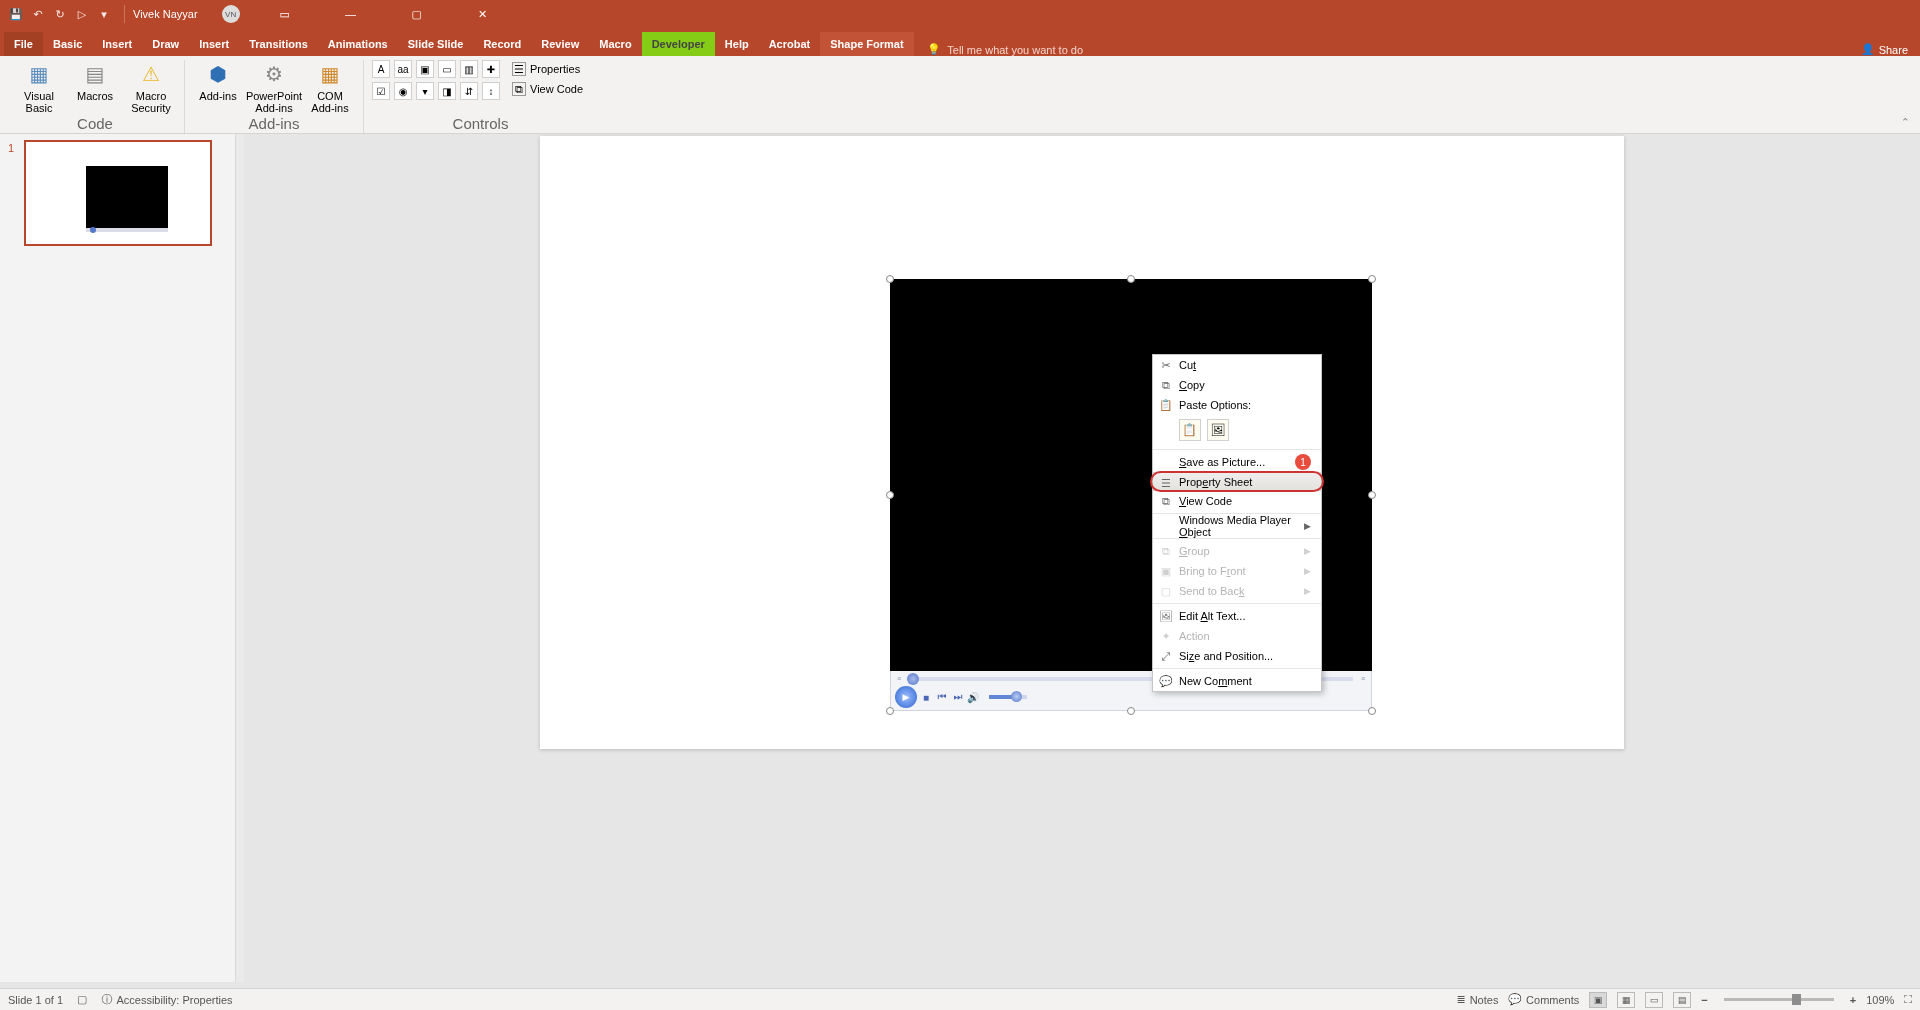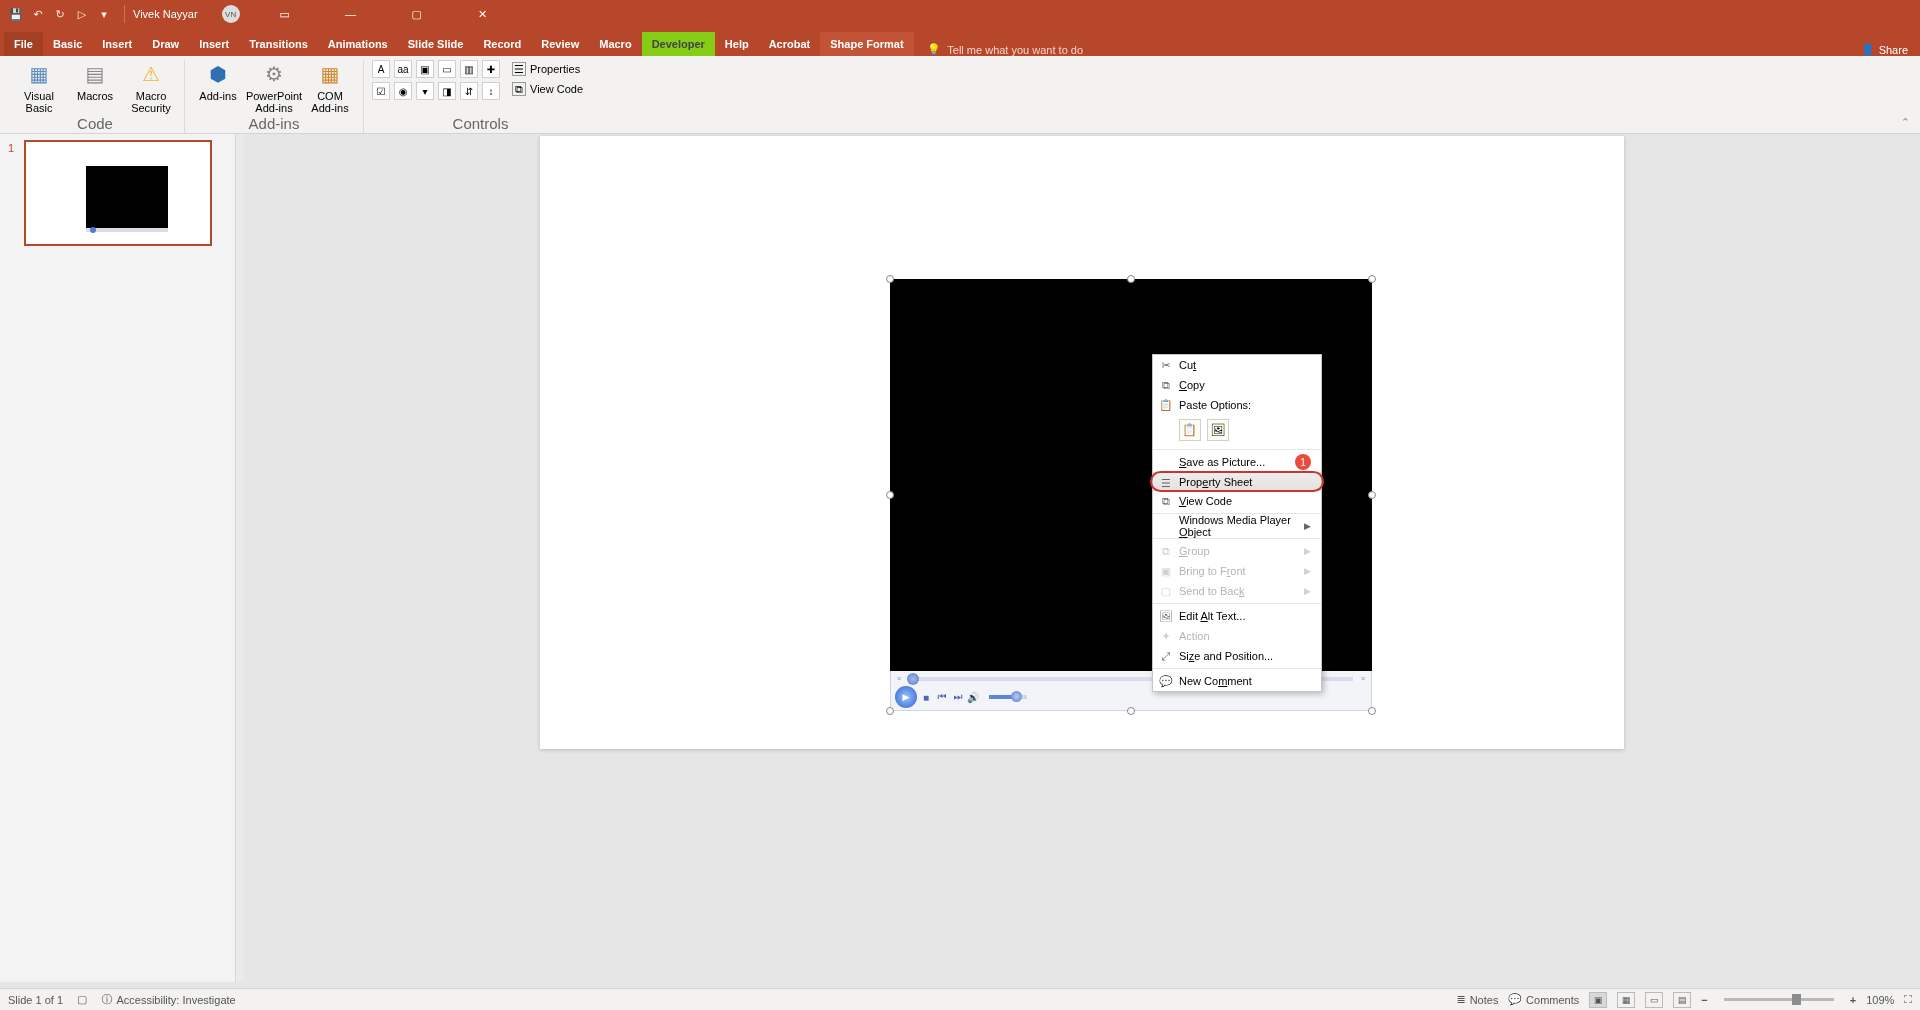--- a/index.html
+++ b/index.html
@@ -334,21 +334,21 @@
       </div>
     </div>
   </div>
 </div>
 
 <div class="status-bar">
   <span>Slide 1 of 1</span>
   <span>▢</span>
   <span class="acc">
       <span>ⓘ</span>
-      <span>Accessibility: Investigate</span>
+      <span>Accessibility: Properties</span>
     </span>
   <div class="status-right">
     <span style="display:flex;align-items:center;gap:4px;">
         <span>≣</span>
         <span>Notes</span>
       </span>
     <span style="display:flex;align-items:center;gap:4px;">
         <span>💬</span>
         <span>Comments</span>
       </span>

